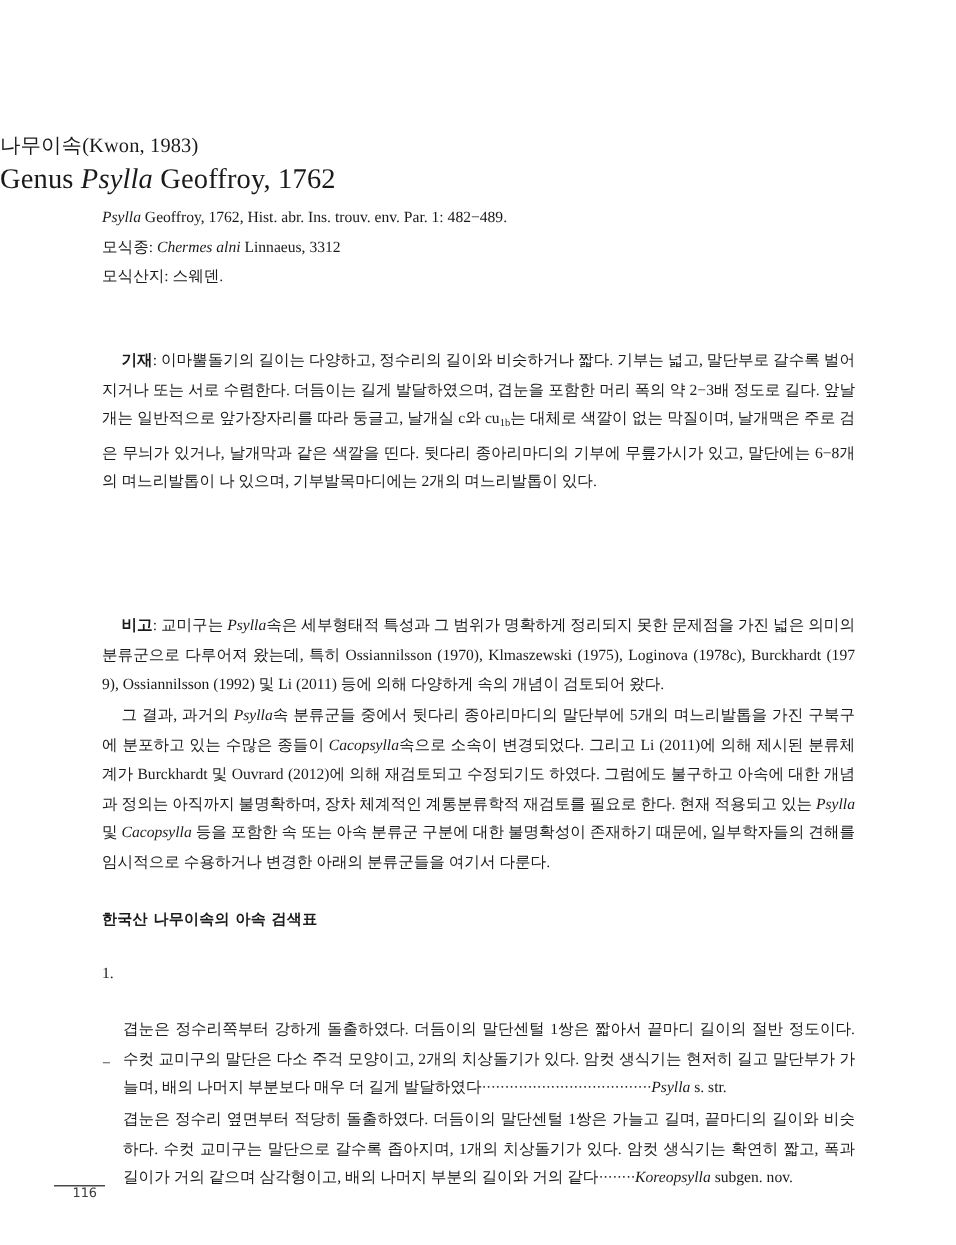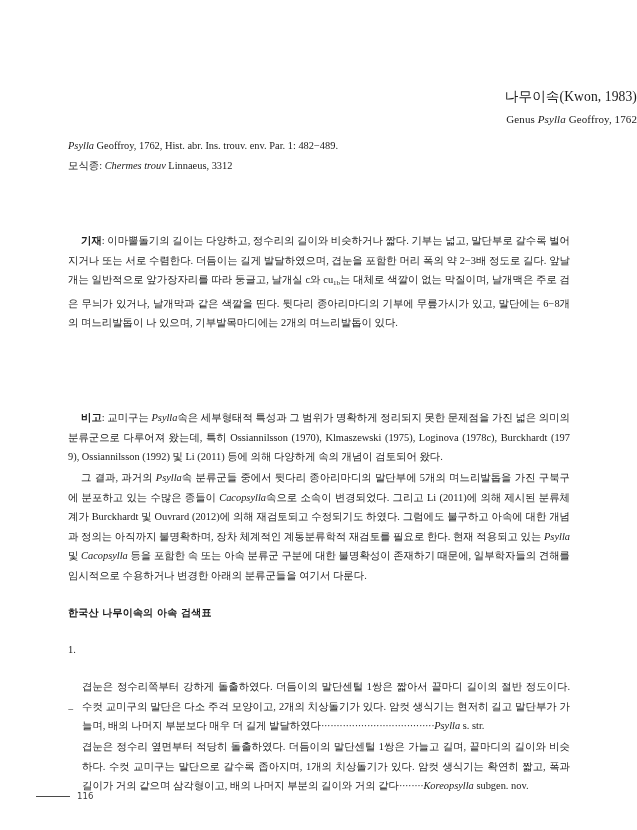--- a/index.html
+++ b/index.html
@@ -52,32 +52,31 @@
     font-weight: 600;
     transform: translateY(-0.5px);
   }
 
   
   .title-block {
     position: absolute;
     top: 85px;
     left: 0;
     width: 637px;
-    text-align: right;
+    text-align: left;
   }
   .title-ko {
     font-size: 13.6px;
     line-height: 23px;
     letter-spacing: 0.1px;
   }
   .title-la {
-    font-size: 11px;
+    font-size: 19px;
     line-height: 23px;
     letter-spacing: 0.1px;
-    padding-left: 33px;
   }
   .it { font-style: italic; }
 
   
   .citation {
     position: absolute;
     top: 136px;
     left: 68px;
     width: 500px;
     font-size: 10.4px;
@@ -150,20 +149,21 @@
   }
   .leader { letter-spacing: -0.4px; }
 
   
   .folio {
     position: absolute;
     bottom: 29px;
     left: 36px;
     display: flex;
     align-items: center;
+    flex-direction: column;
   }
   .folio-rule {
     width: 34px;
     height: 1px;
     background: #4a4a4a;
   }
   .folio-num {
     margin-left: 7px;
     font-size: 8.6px;
     color: #3a3a3a;
@@ -176,21 +176,22 @@
 <div class="page">
 
 
   <div class="title-block">
     <div class="title-ko">나무이속(Kwon, 1983)</div>
     <div class="title-la"><span>Genus </span><span class="it">Psylla</span><span> Geoffroy, 1762</span></div>
   </div>
 
   <div class="citation">
     <div><span class="it">Psylla</span><span> Geoffroy, 1762, Hist. abr. Ins. trouv. env. Par. 1: 482−489.</span></div>
-    <div><span>모식종: </span><span class="it">Chermes trouv</span><span> Linnaeus, 3312</span></div>
+    <div><span>모식종: </span><span class="it">Chermes alni</span><span> Linnaeus, 3312</span></div>
+    <div>모식산지: 스웨덴.</div>
   </div>
 
   <div class="body-col p-desc indent"><span class="lbl">기재</span><span>: 이마뿔돌기의 길이는 다양하고, 정수리의 길이와 비슷하거나 짧다. 기부는 넓고, 말단부로 갈수록 벌어지거나 또는 서로 수렴한다. 더듬이는 길게 발달하였으며, 겹눈을 포함한 머리 폭의 약 2−3배 정도로 길다. 앞날개는 일반적으로 앞가장자리를 따라 둥글고, 날개실 c와 cu</span><sub>1b</sub><span>는 대체로 색깔이 없는 막질이며, 날개맥은 주로 검은 무늬가 있거나, 날개막과 같은 색깔을 띤다. 뒷다리 종아리마디의 기부에 무릎가시가 있고, 말단에는 6−8개의 며느리발톱이 나 있으며, 기부발목마디에는 2개의 며느리발톱이 있다.</span></div>
 
 
   <div class="body-col p-remark indent"><span class="lbl">비고</span><span>: 교미구는 </span><span class="it">Psylla</span><span>속은 세부형태적 특성과 그 범위가 명확하게 정리되지 못한 문제점을 가진 넓은 의미의 분류군으로 다루어져 왔는데, 특히 Ossiannilsson (1970), Klmaszewski (1975), Loginova (1978c), Burckhardt (1979), Ossiannilsson (1992) 및 Li (2011) 등에 의해 다양하게 속의 개념이 검토되어 왔다.</span></div>
 
   <div class="body-col p-remark2 indent"><span>그 결과, 과거의 </span><span class="it">Psylla</span><span>속 분류군들 중에서 뒷다리 종아리마디의 말단부에 5개의 며느리발톱을 가진 구북구에 분포하고 있는 수많은 종들이 </span><span class="it">Cacopsylla</span><span>속으로 소속이 변경되었다. 그리고 Li (2011)에 의해 제시된 분류체계가 Burckhardt 및 Ouvrard (2012)에 의해 재검토되고 수정되기도 하였다. 그럼에도 불구하고 아속에 대한 개념과 정의는 아직까지 불명확하며, 장차 체계적인 계통분류학적 재검토를 필요로 한다. 현재 적용되고 있는 </span><span class="it">Psylla</span><span> 및 </span><span class="it">Cacopsylla</span><span> 등을 포함한 속 또는 아속 분류군 구분에 대한 불명확성이 존재하기 때문에, 일부학자들의 견해를 임시적으로 수용하거나 변경한 아래의 분류군들을 여기서 다룬다.</span></div>
 
   <div class="section-head">한국산 나무이속의 아속 검색표</div>

